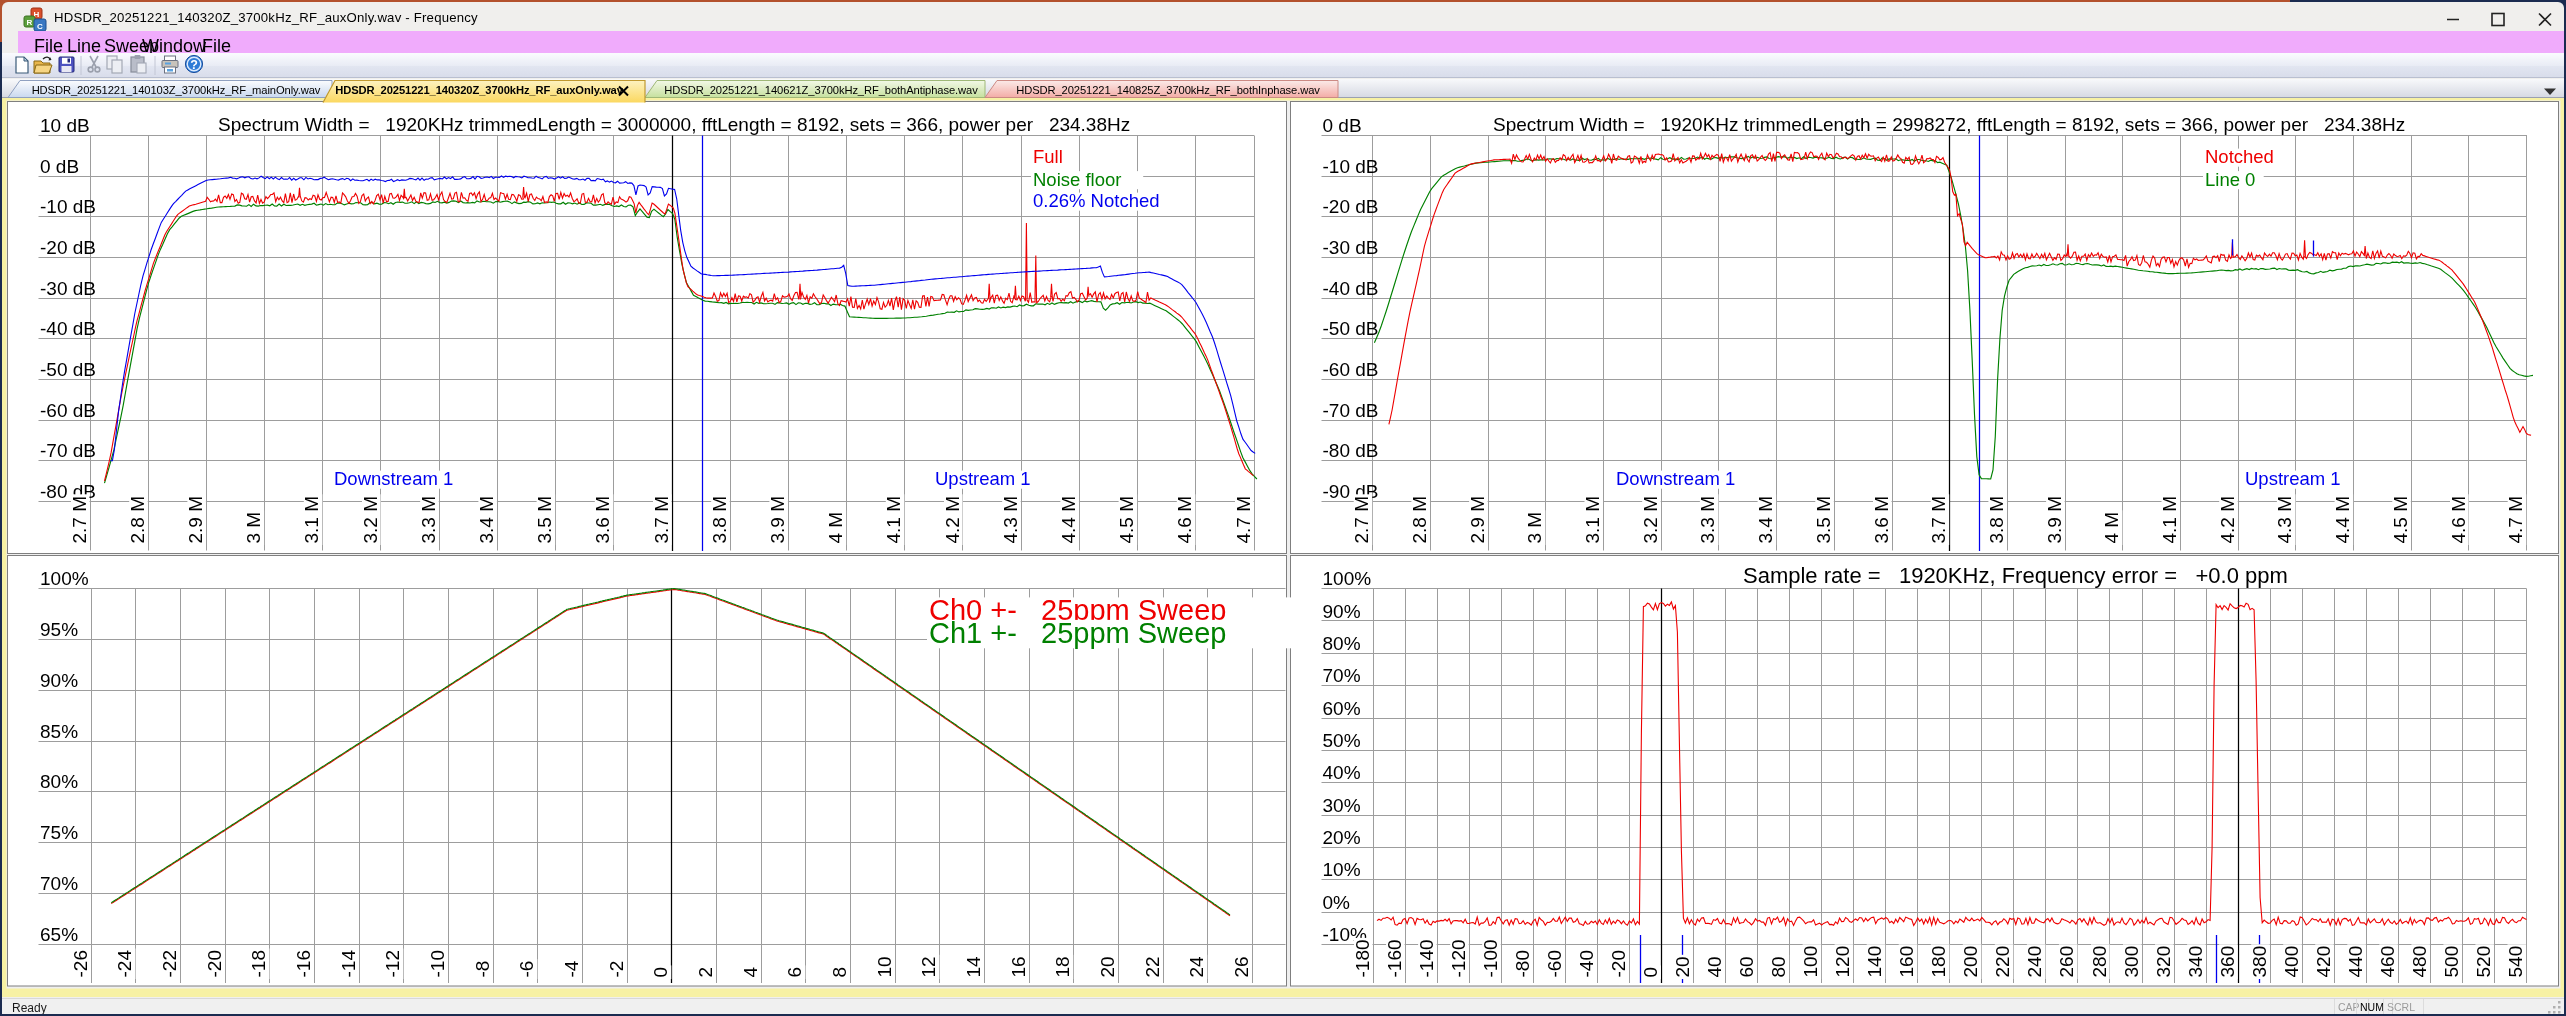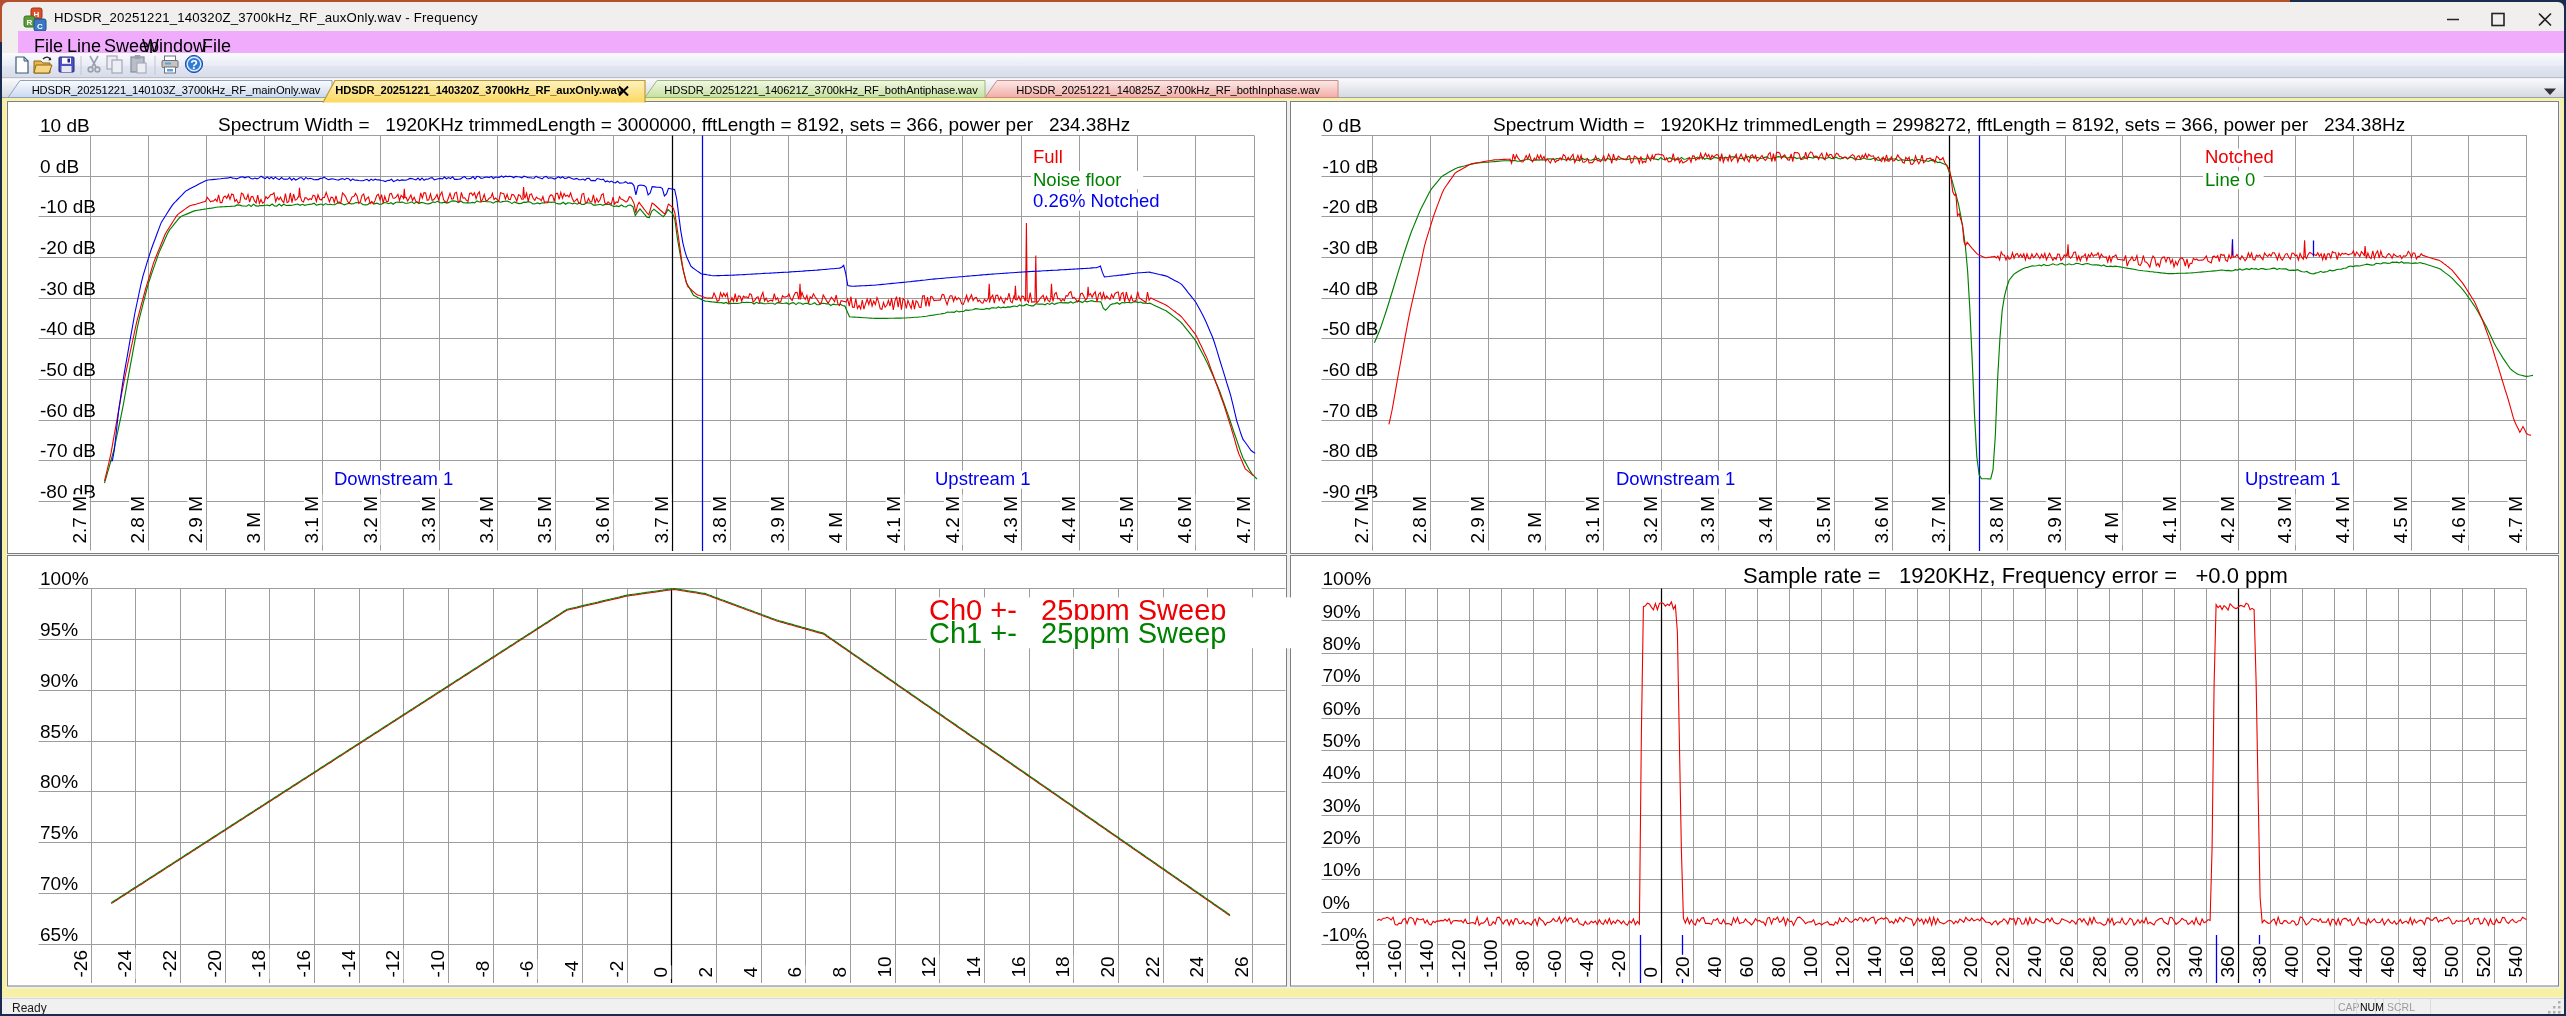--- a/index.html
+++ b/index.html
@@ -1,21 +1,21 @@
 <!DOCTYPE html>
 <html><head><meta charset="utf-8"><style>
 *{margin:0;padding:0;box-sizing:border-box}
 body{width:2566px;height:1016px;position:relative;font-family:"Liberation Sans",sans-serif;background:#1b2b50;overflow:hidden}
 #deskl{position:absolute;left:0;top:0;width:2290px;height:42px;background:#b3512d}
 #win{position:absolute;left:2px;top:2px;width:2562px;height:1012px;background:#f0efed;border-radius:6px 6px 0 0;overflow:hidden}
 #titletxt{position:absolute;left:52px;top:8px;font-size:13.2px;color:#000;letter-spacing:0.2px}
 #menubar{position:absolute;left:16px;top:29px;width:100%;height:24px;background:#f0abfc;font-size:18px}
 #menubar span{position:absolute;top:5px}
 #statusbar{position:absolute;left:0;top:996px;width:100%;height:27px;background:#f0f0f0;border-top:1px solid #d8d8d8;font-size:12px;color:#1a1a1a}
-#statusbar .ind{position:absolute;top:0;height:15px;color:#9b9b9b;border-left:1px solid #dcdcdc;border-right:1px solid #dcdcdc;padding:2px 15px 0 3px;font-size:10.5px}
+#statusbar .ind{position:absolute;top:0;height:15px;color:#9b9b9b;border-left:1px solid #dcdcdc;border-right:1px solid #dcdcdc;padding:2px 8px 0 3px;font-size:10.5px}
 </style></head><body>
 <div id="deskl"></div>
 <div id="win">
 <svg width="26" height="26" viewBox="0 0 26 26" style="position:absolute;left:20px;top:5px">
       <rect x="9" y="1" width="11" height="11" rx="2" fill="#d94f2b" stroke="#a03317"></rect>
       <text x="14.5" y="10" font-size="8" font-weight="bold" fill="#fff" text-anchor="middle" font-family="Liberation Sans">H</text>
       <rect x="2" y="9" width="11" height="11" rx="2" fill="#5a9e3a" stroke="#3c7022"></rect>
       <text x="7.5" y="18" font-size="8" font-weight="bold" fill="#fff" text-anchor="middle" font-family="Liberation Sans">R</text>
       <rect x="12" y="12" width="12" height="12" rx="2" fill="#3a78c2" stroke="#1d4f8e"></rect>
       <text x="18" y="21.5" font-size="8" font-weight="bold" fill="#fff" text-anchor="middle" font-family="Liberation Sans">C</text>

